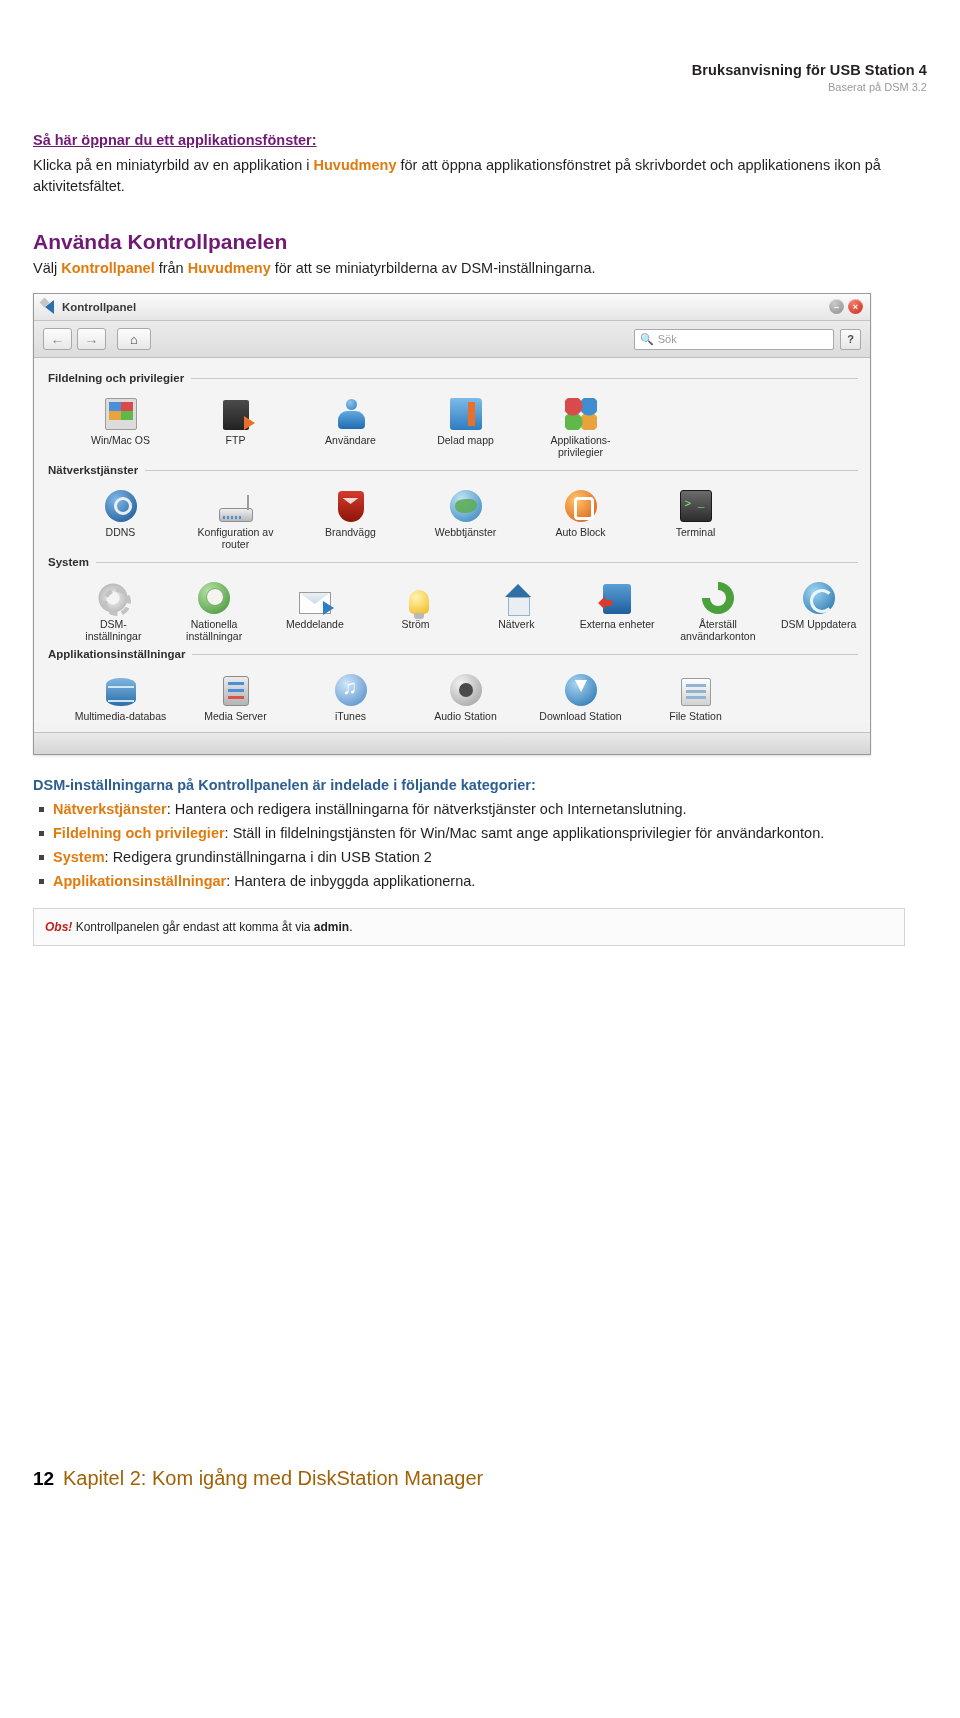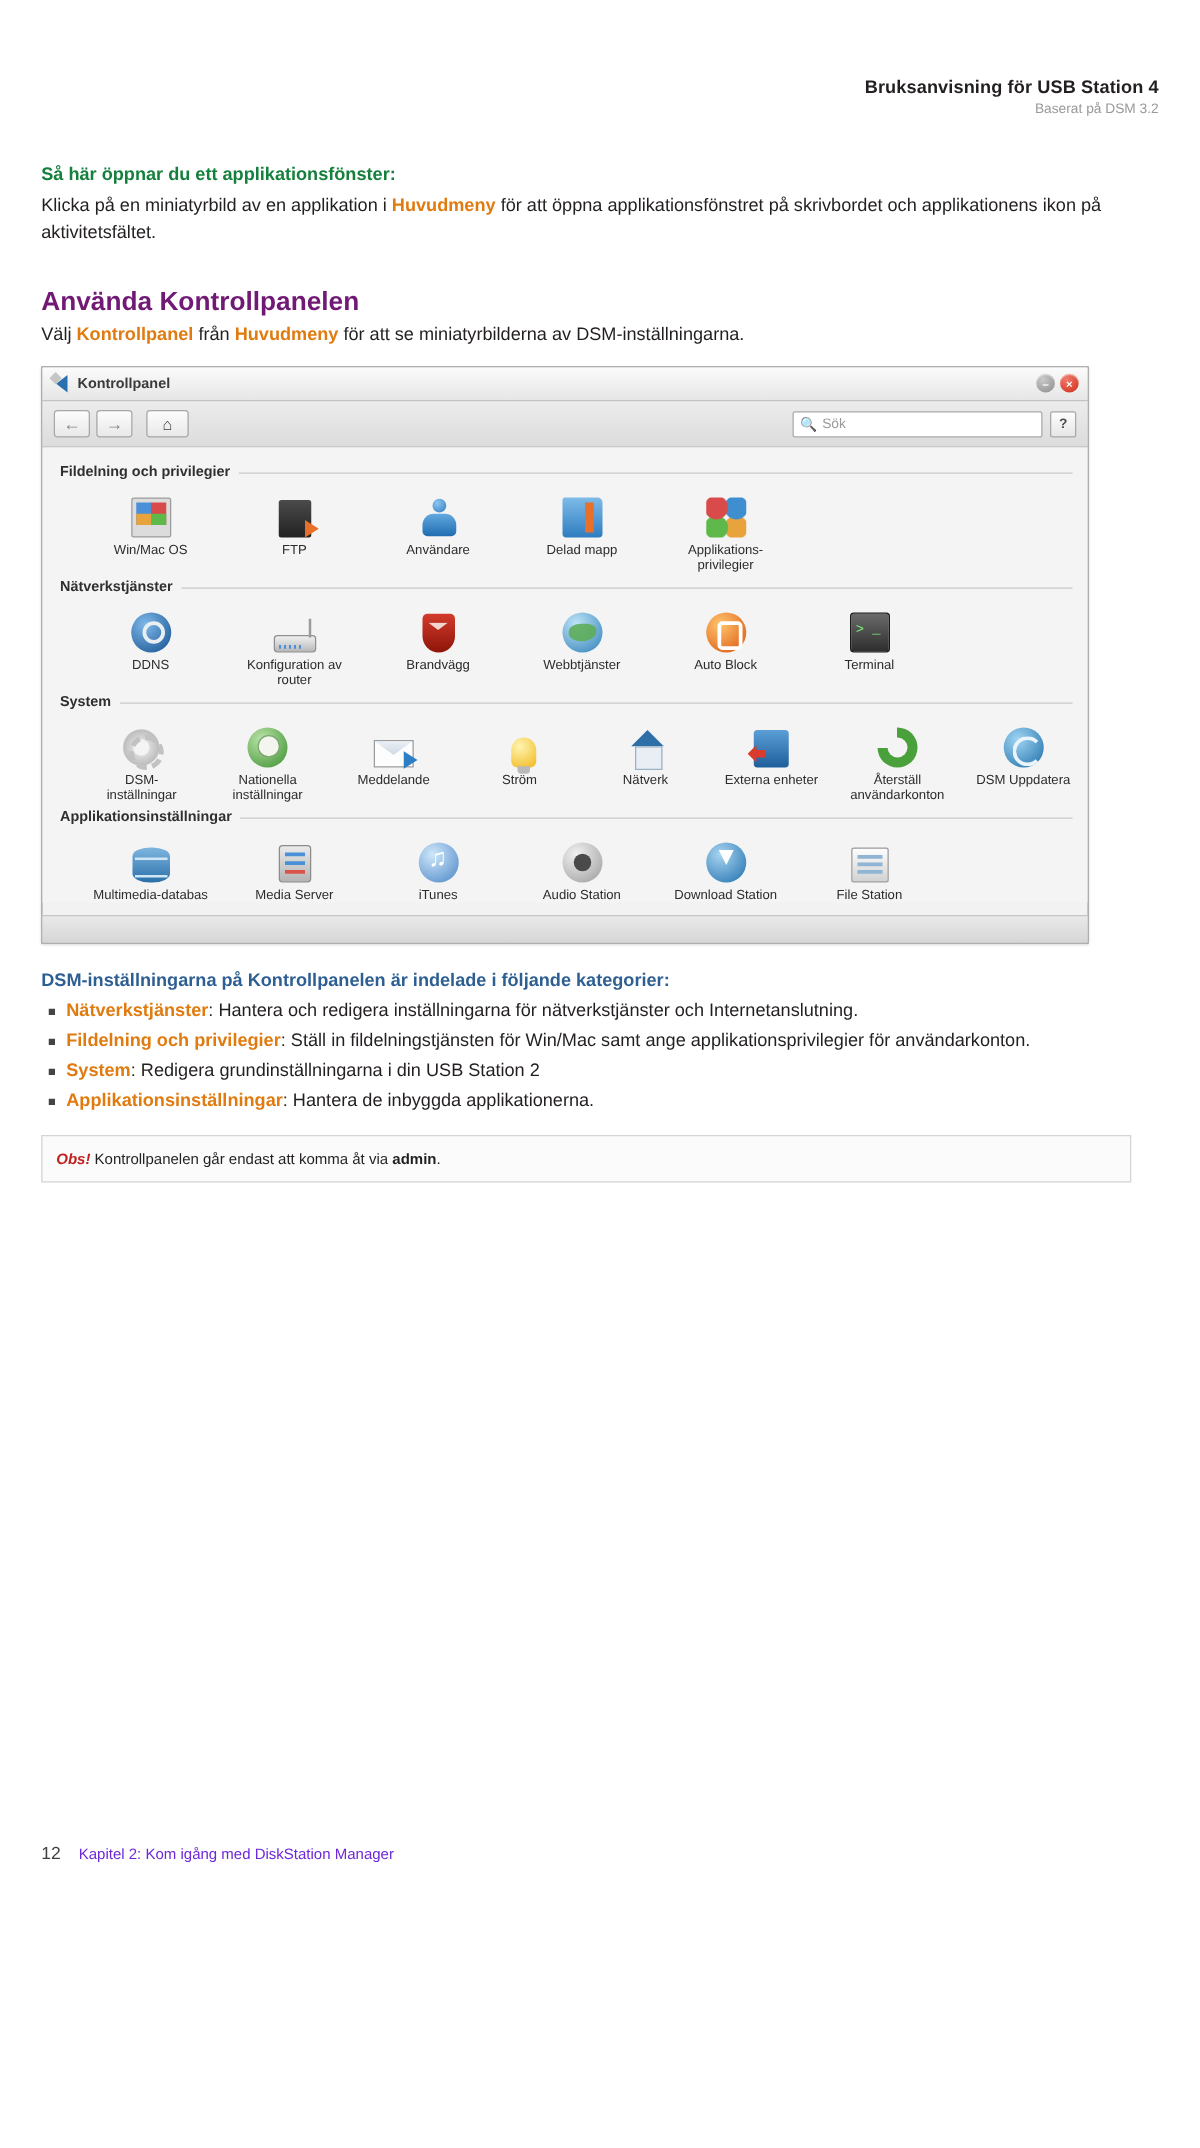--- a/index.html
+++ b/index.html
@@ -23,22 +23,23 @@
     font-size:14.5px; font-weight:bold; color:#231f20; letter-spacing:.1px;
   }
   .doc-header .subtitle {
     font-size:11px; color:#9a9a9a; margin-top:3px;
   }
 
   
   .content { position:absolute; left:33px; top:132px; width:872px; }
 
   h3.lead {
-    font-size:14.5px; font-weight:bold; color:#15803d; margin:0 0 7px 0;
+    font-size:14.5px; font-weight:bold; color:#701a75; margin:0 0 7px 0;
     letter-spacing:0;
+    text-decoration:underline;
   }
   p.body {
     font-size:14.5px; line-height:21px; margin:0; color:#231f20;
   }
   .hl { color:#e07b10; font-weight:bold; }
 
   
   .note {
     border:1px solid #d4d4d4; background:#fbfbfb;
     margin-top:17px; padding:9px 11px 10px 11px;
@@ -254,23 +255,23 @@
   }
   .note2 .obs { color:#c0211f; font-style:italic; font-weight:bold; }
 
   
   .footer {
     position:absolute; left:0; right:0; bottom:228px;
     padding:0 33px;
     display:flex; align-items:baseline;
   }
   .footer .pagenum {
-    font-size:14px; font-weight:normal; color:#404040; width:30px;
-  }
-  .footer .ftext { font-size:12px; color:#6d28d9; }
+    font-size:19px; font-weight:bold; color:#000000; width:30px;
+  }
+  .footer .ftext { font-size:20px; color:#a16207; }
 </style>
 </head>
 <body>
 
 <div class="page">
 
   <div class="doc-header">
     <div class="title">Bruksanvisning för USB Station 4</div>
     <div class="subtitle">Baserat på DSM 3.2</div>
   </div>

